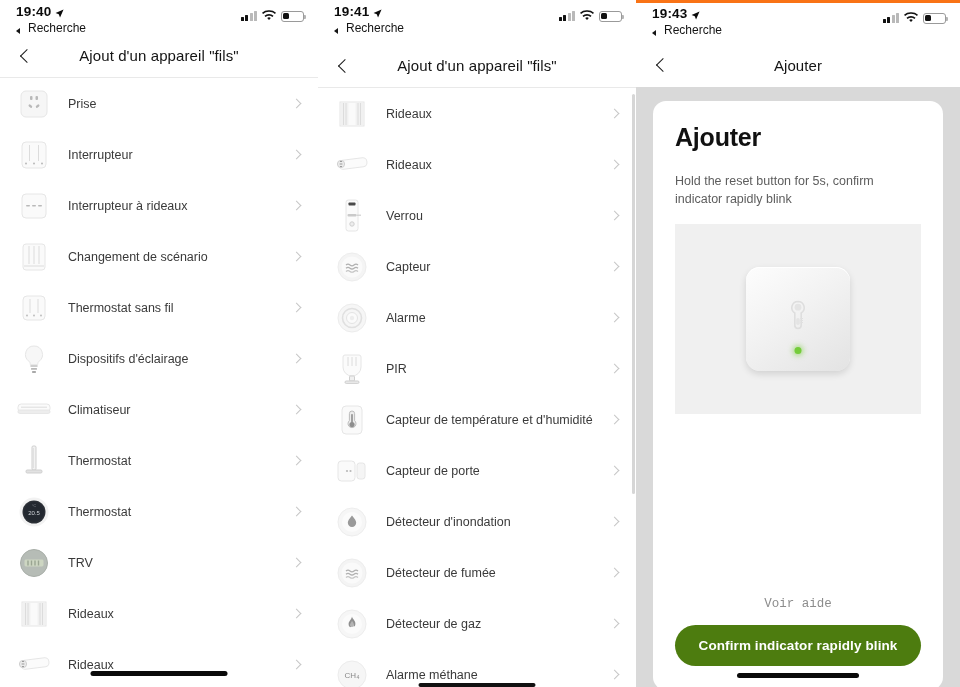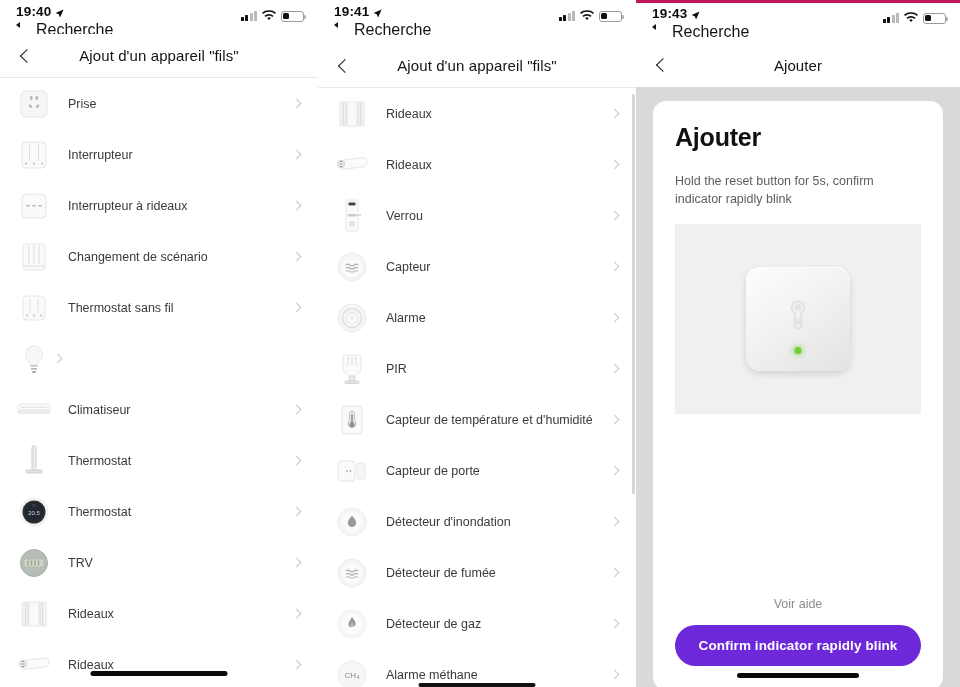--- a/index.html
+++ b/index.html
@@ -8,40 +8,40 @@
     overflow: hidden;
     background: #ffffff;
     font-family: "Liberation Sans", sans-serif;
     -webkit-font-smoothing: antialiased;
   }
   .screens { display: flex; width: 960px; height: 687px; }
 
   .phone { position: relative; height: 687px; overflow: hidden; background: #fff; }
   .phone.p1 { width: 318px; }
   .phone.p2 { width: 318px; }
-  .phone.p3 { width: 324px; background: #d9d9d9; border-top: 3px solid #be185d; }
+  .phone.p3 { width: 324px; background: #d9d9d9; border-top: 3px solid #f97316; }
 
   
   .statusbar {
     position: relative; height: 34px; background: #fff;
     display: flex; align-items: flex-start; justify-content: space-between;
     padding: 5px 14px 0 16px;
   }
   .phone.p2 .statusbar { height: 44px; }
   .phone.p3 .statusbar { padding-top: 4px; height: 40px; }
 
   .sb-left { display: flex; flex-direction: column; line-height: 1; }
   .sb-time {
     font-size: 13.5px; font-weight: bold; color: #0b0b0b; letter-spacing: .2px;
     display: flex; align-items: center; gap: 3px;
   }
   .loc-arrow { display: inline-block; width: 9px; height: 9px; }
   .sb-back {
-    font-size: 16px; color: #141414; margin-top: 3px; white-space: nowrap;
-    display: flex; align-items: flex-start; gap: 16px;
+    font-size: 12px; color: #141414; margin-top: 3px; white-space: nowrap;
+    display: flex; align-items: flex-end; gap: 8px;
   }
   .sb-back .tri {
     width: 0; height: 0; border-top: 3.5px solid transparent;
     border-bottom: 3.5px solid transparent; border-right: 4.5px solid #141414;
   }
   .sb-right { display: flex; align-items: center; gap: 5px; padding-top: 2px; }
   .bars { display: flex; align-items: flex-end; gap: 1.5px; height: 10px; }
   .bars i { width: 3px; background: #111; display: block; border-radius: .5px; }
   .bars i:nth-child(1) { height: 4px; }
   .bars i:nth-child(2) { height: 6px; }
@@ -122,25 +122,25 @@
     display: flex; flex-direction: column; align-items: center; justify-content: center;
     position: relative;
   }
   .led {
     position: absolute; bottom: 17px; left: 50%; transform: translateX(-50%);
     width: 7px; height: 7px; border-radius: 50%; background: #74cc3a;
     box-shadow: 0 0 5px 2px rgba(129,209,72,.55);
   }
   .card .spacer { flex: 1; }
   .helplink {
-    text-align: center; font-size: 12.5px; color: #8c8c8c; padding-bottom: 14px;
+    text-align: center; font-size: 12.5px; color: #8c8c8c; padding-bottom: 14px; font-family: Liberation Mono, monospace;
   }
   .cta {
     display: block; width: 100%; border: none; border-radius: 22px;
-    background: #6d28d9; color: #fff; font-size: 13.5px; font-weight: bold;
+    background: #4d7c0f; color: #fff; font-size: 13.5px; font-weight: bold;
     padding: 13px 0; letter-spacing: .1px; cursor: pointer;
     font-family: "Liberation Sans", sans-serif;
   }
   .card .cta-wrap { padding-bottom: 24px; }
 
   .homebar {
     position: absolute; left: 50%; transform: translateX(-50%);
     height: 5px; border-radius: 3px; background: #0a0a0a;
   }
   .phone.p1 .homebar { bottom: 11px; width: 137px; }
@@ -267,20 +267,21 @@
         </div>
         <div class="row">
           <div class="ico">
             <svg width="30" height="32" viewBox="0 0 30 32">
               <path d="M15 3a8.5 8.5 0 0 1 5.2 15.2c-.9.7-1.4 1.5-1.4 2.4v1H11.2v-1c0-.9-.5-1.7-1.4-2.4A8.5 8.5 0 0 1 15 3z" fill="#f7f7f7" stroke="#e6e6e6"></path>
               <rect x="11.4" y="22" width="7.2" height="2" rx=".6" fill="#cfcfcf"></rect>
               <rect x="12" y="25" width="6" height="1.8" rx=".6" fill="#b9b9b9"></rect>
               <rect x="13" y="28" width="4" height="2" rx=".8" fill="#a9a9a9"></rect>
             </svg>
           </div>
+          <div class="lbl">Dispositifs d'éclairage</div>
           <span class="chev"></span>
         </div>
         <div class="row">
           <div class="ico">
             <svg width="34" height="18" viewBox="0 0 34 18">
               <rect x="1" y="3" width="32" height="8" rx="3.2" fill="#fbfbfb" stroke="#e6e6e6"></rect>
               <rect x="1" y="9" width="32" height="3.4" rx="1.6" fill="#ededed" stroke="#e6e6e6"></rect>
               <line x1="4" y1="6.2" x2="30" y2="6.2" stroke="#dcdcdc"></line>
             </svg>
           </div>

